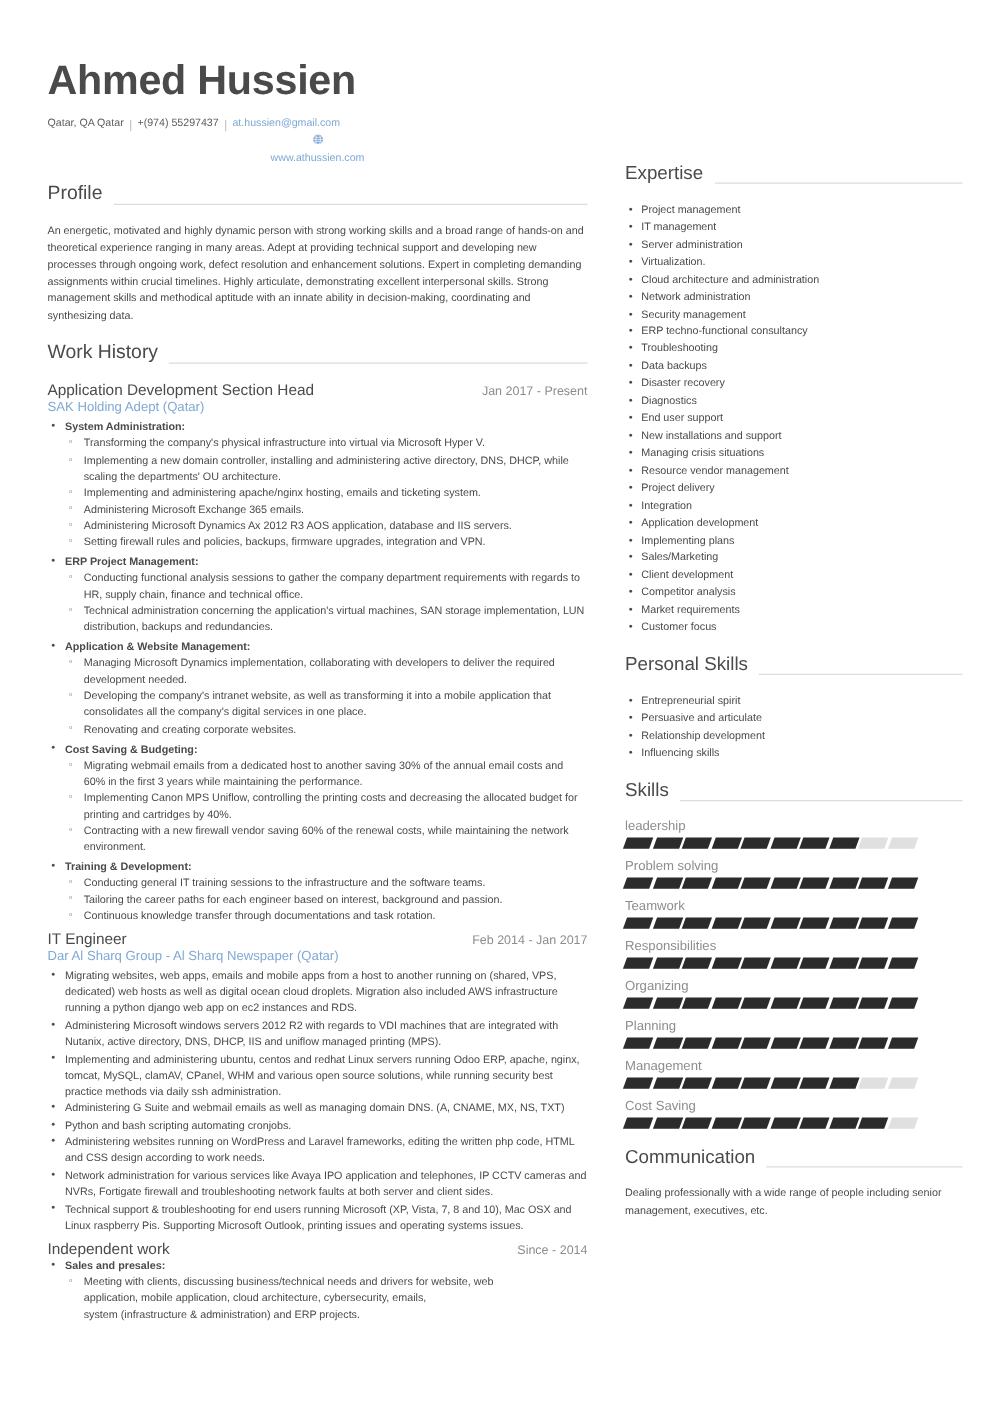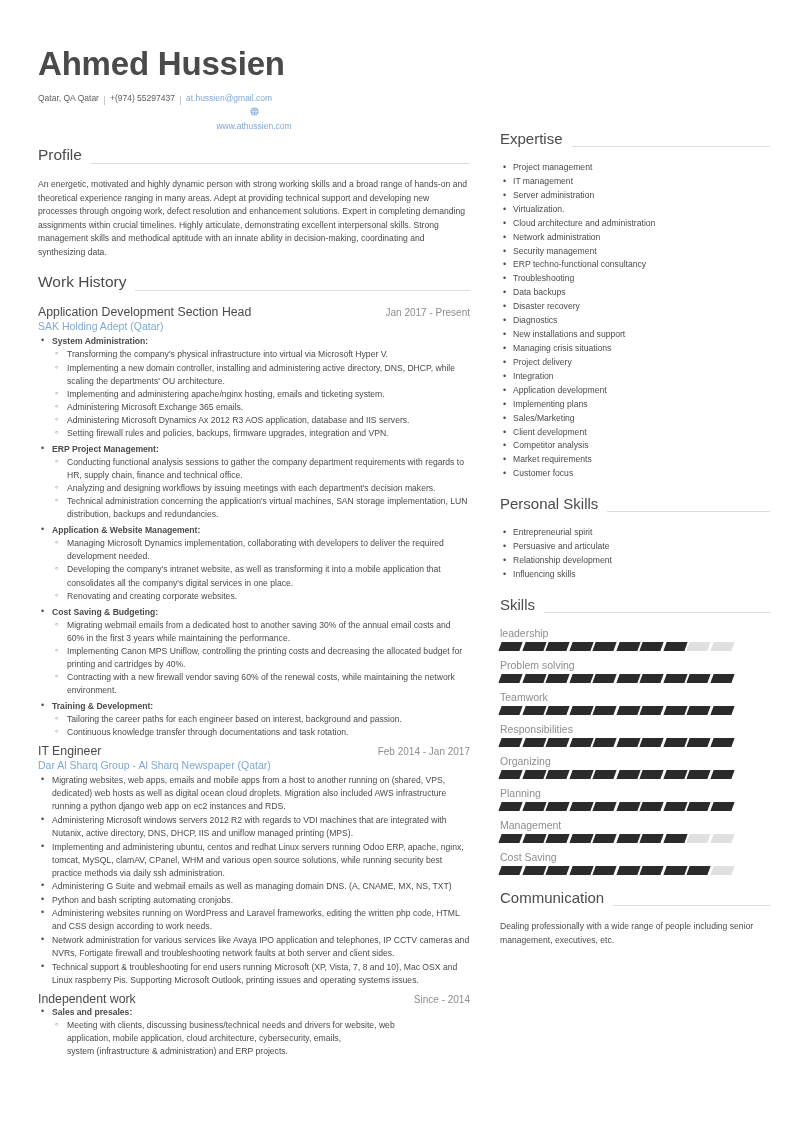--- a/index.html
+++ b/index.html
@@ -155,21 +155,20 @@
                   <li style="white-space: pre-line;">Implementing and administering apache/nginx hosting, emails and ticketing system.</li>
                   <li style="white-space: pre-line;">Administering Microsoft Exchange 365 emails.</li>
                   <li style="white-space: pre-line;">Administering Microsoft Dynamics Ax 2012 R3 AOS application, database and IIS servers.</li>
                   <li style="white-space: pre-line;">Setting firewall rules and policies, backups, firmware upgrades, integration and VPN.</li>
                 </ul>
               </li>
               <li class="grp">
                 <div class="ghead">ERP Project Management:</div>
                 <ul class="lvl2">
                   <li style="white-space: pre-line;">Conducting functional analysis sessions to gather the company department requirements with regards to HR, supply chain, finance and technical office.</li>
-                  <li style="white-space: pre-line;">Analyzing and designing workflows by issuing meetings with each department's decision makers.</li>
                   <li style="white-space: pre-line;">Technical administration concerning the application's virtual machines, SAN storage implementation, LUN distribution, backups and redundancies.</li>
                 </ul>
               </li>
               <li class="grp">
                 <div class="ghead">Application &amp; Website Management:</div>
                 <ul class="lvl2">
                   <li style="white-space: pre-line;">Managing Microsoft Dynamics implementation, collaborating with developers to deliver the required development needed.</li>
                   <li style="white-space: pre-line;">Developing the company's intranet website, as well as transforming it into a mobile application that consolidates all the company's digital services in  one place.</li>
                   <li style="white-space: pre-line;">Renovating and creating corporate websites.</li>
                 </ul>
@@ -178,20 +177,21 @@
                 <div class="ghead">Cost Saving &amp; Budgeting:</div>
                 <ul class="lvl2">
                   <li style="white-space: pre-line;">Migrating webmail emails from a dedicated host to another saving 30% of the annual email costs and 60% in the first 3 years while maintaining the performance.</li>
                   <li style="white-space: pre-line;">Implementing Canon MPS Uniflow, controlling the printing costs and decreasing the allocated budget for printing and cartridges by 40%.</li>
                   <li style="white-space: pre-line;">Contracting with a new firewall vendor saving 60% of  the renewal costs, while maintaining the network environment.</li>
                 </ul>
               </li>
               <li class="grp">
                 <div class="ghead">Training &amp; Development:</div>
                 <ul class="lvl2">
+                  <li style="white-space: pre-line;">Conducting general IT training sessions to the infrastructure and the software teams.</li>
                   <li style="white-space: pre-line;">Tailoring the career paths for each engineer based on interest, background and passion.</li>
                   <li style="white-space: pre-line;">Continuous knowledge transfer through documentations and task rotation.</li>
                 </ul>
               </li>
             </ul>
           </div>
           <div class="job">
             <div class="job-top">
               <div class="job-title">IT Engineer</div>
               <div class="job-date">Feb 2014 - Jan 2017</div>
@@ -239,22 +239,24 @@
           <li>Server administration</li>
           <li>Virtualization.</li>
           <li>Cloud architecture and administration</li>
           <li>Network administration</li>
           <li>Security management</li>
           <li>ERP techno-functional consultancy</li>
           <li>Troubleshooting</li>
           <li>Data backups</li>
           <li>Disaster recovery</li>
           <li>Diagnostics</li>
+          <li>End user support</li>
           <li>New installations and support</li>
           <li>Managing crisis situations</li>
+          <li>Resource vendor management</li>
           <li>Project delivery</li>
           <li>Integration</li>
           <li>Application development</li>
           <li>Implementing plans</li>
           <li>Sales/Marketing</li>
           <li>Client development</li>
           <li>Competitor analysis</li>
           <li>Market requirements</li>
           <li>Customer focus</li>
         </ul>

